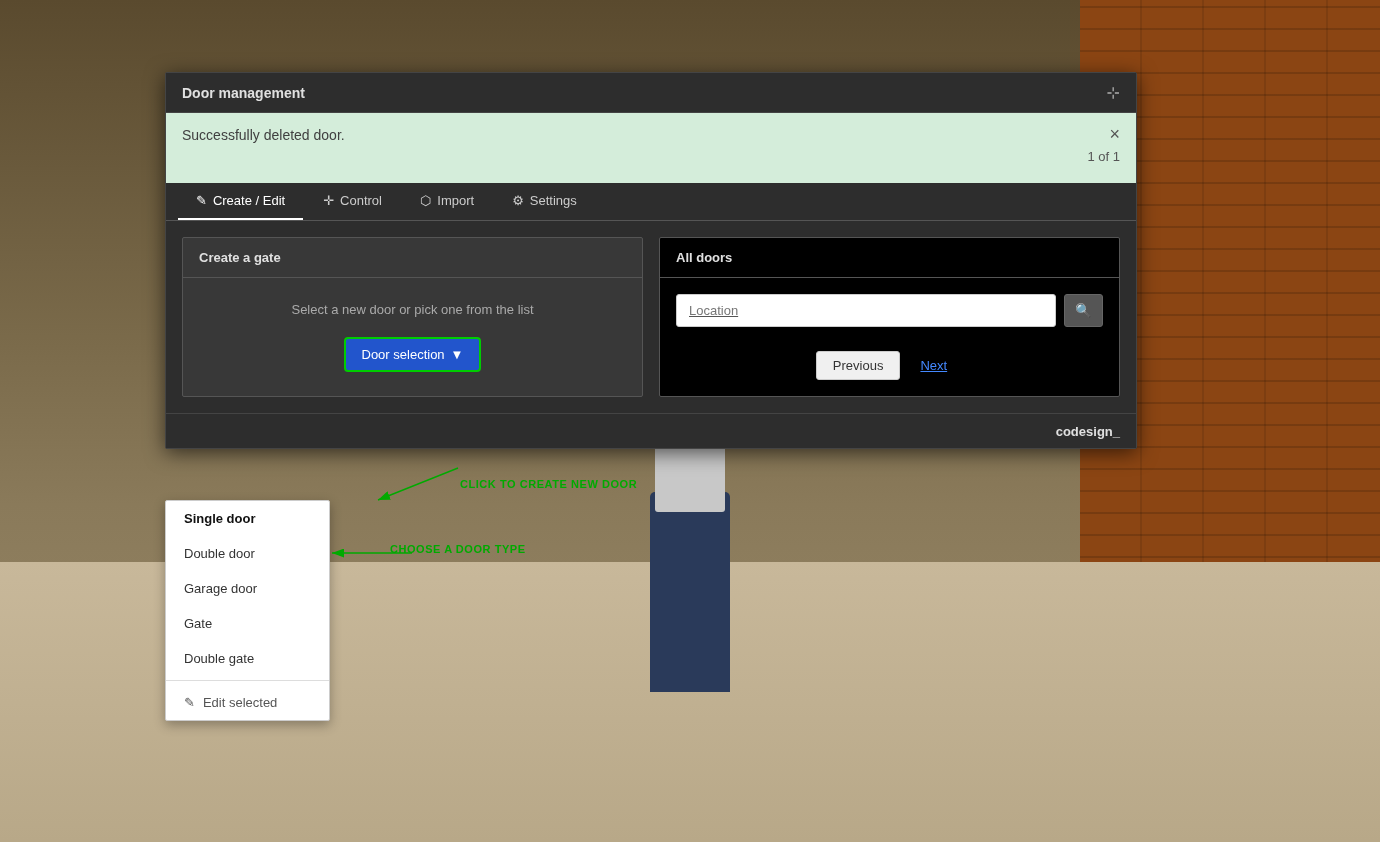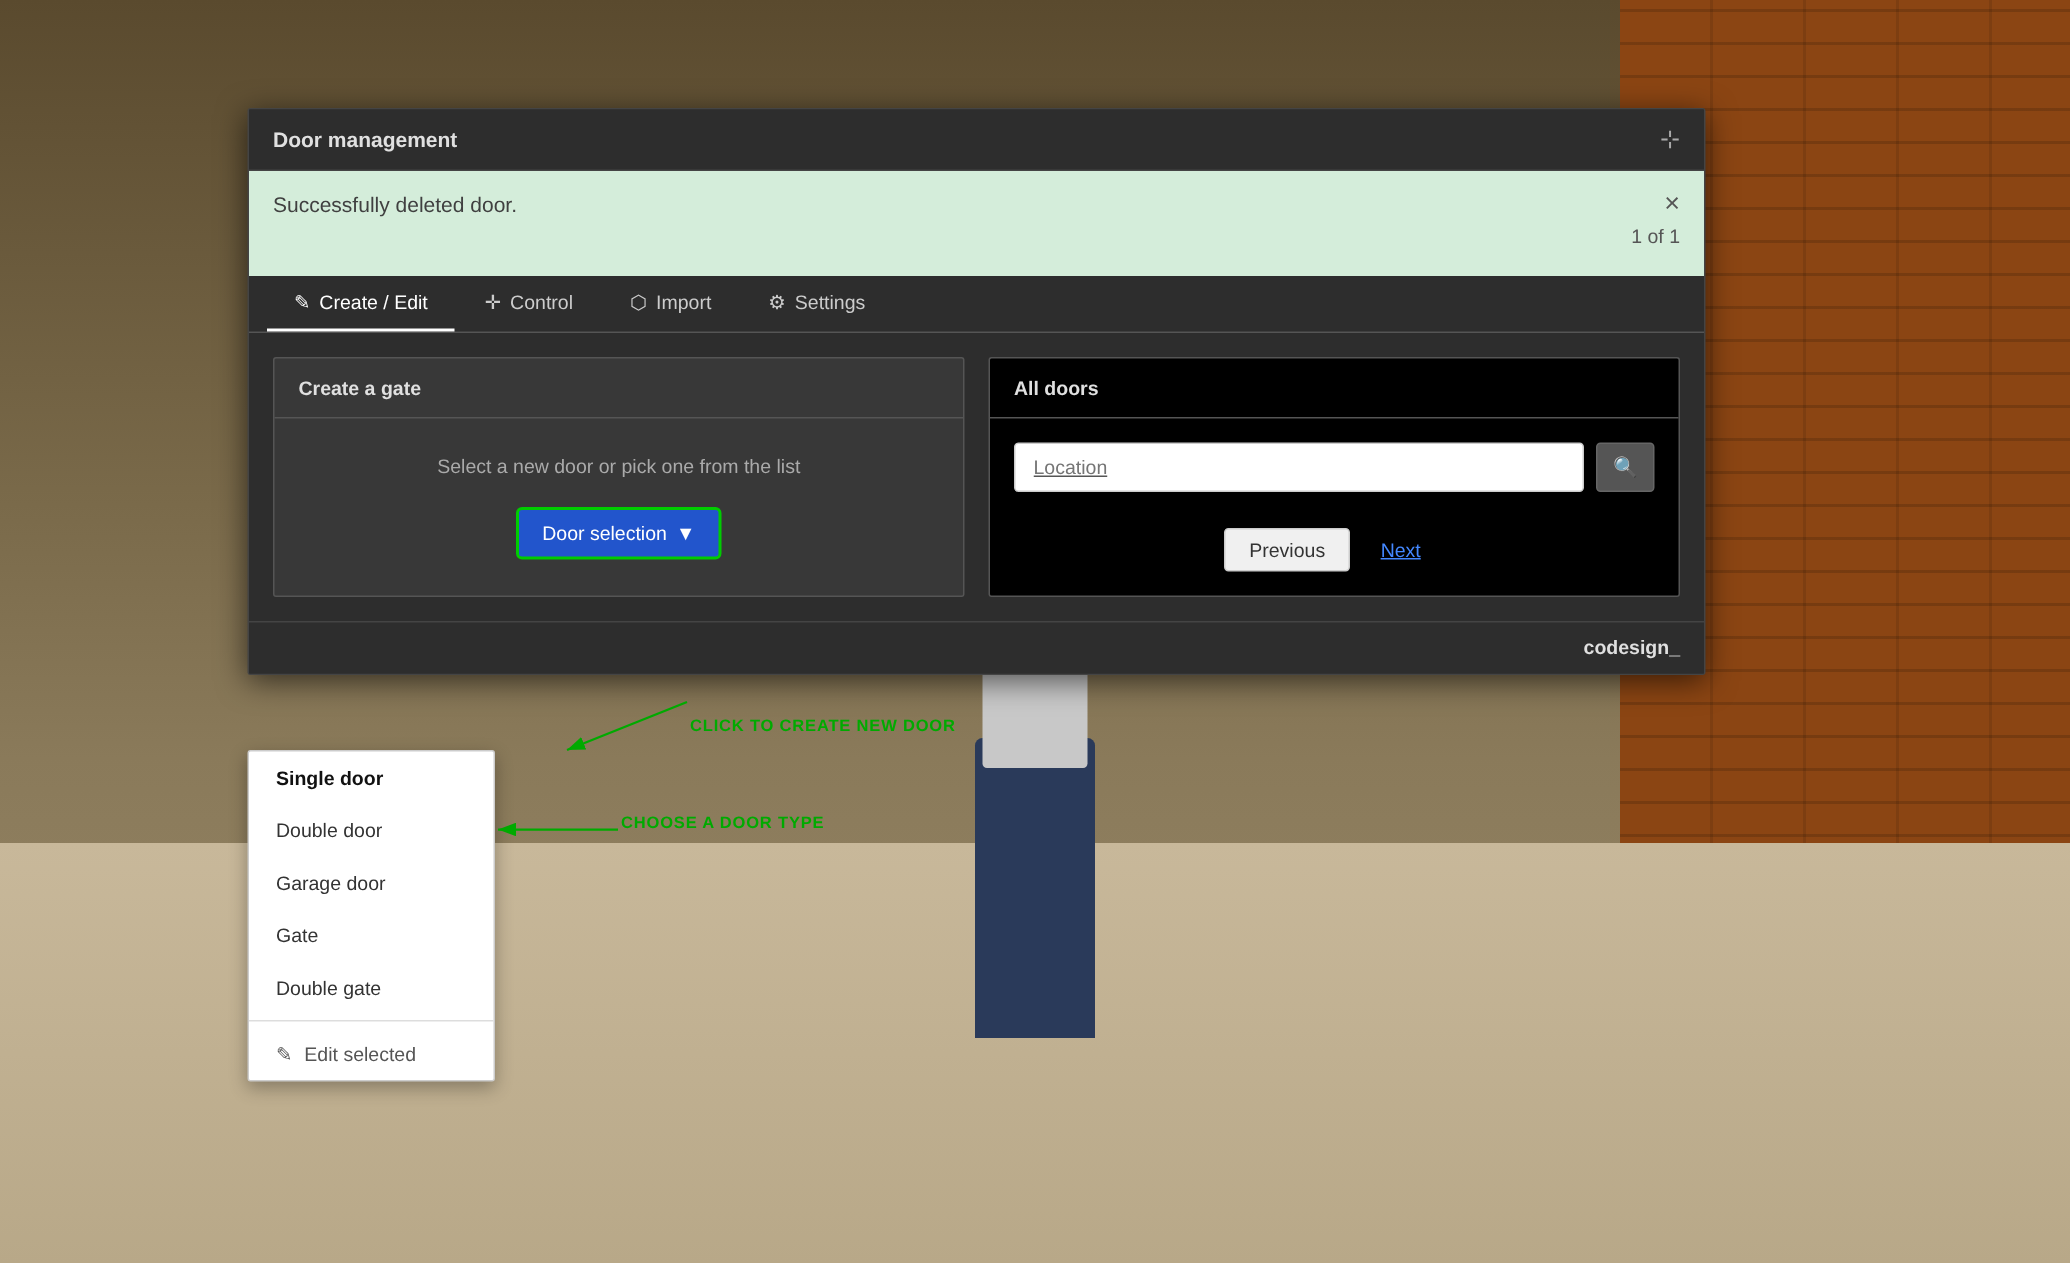--- a/index.html
+++ b/index.html
@@ -455,21 +455,21 @@
   <hr class="dropdown-divider">
   <div class="dropdown-item edit-item">
     <span>✎</span>
     <span>Edit selected</span>
   </div>
 </div>
 
 <div class="annotation" style="top: 478px; left: 460px;">
   <span>CLICK TO CREATE NEW DOOR</span>
 </div>
-<div class="annotation" style="top: 543px; left: 414px;">
+<div class="annotation" style="top: 543px; left: 390px;">
   <span>CHOOSE A DOOR TYPE</span>
 </div>
 
 <svg class="arrows-svg" xmlns="http://www.w3.org/2000/svg">
 
   <defs>
     <marker id="arrowhead-green" markerWidth="8" markerHeight="6" refX="8" refY="3" orient="auto">
       <polygon points="0 0, 8 3, 0 6" fill="#00aa00"></polygon>
     </marker>
   </defs>

